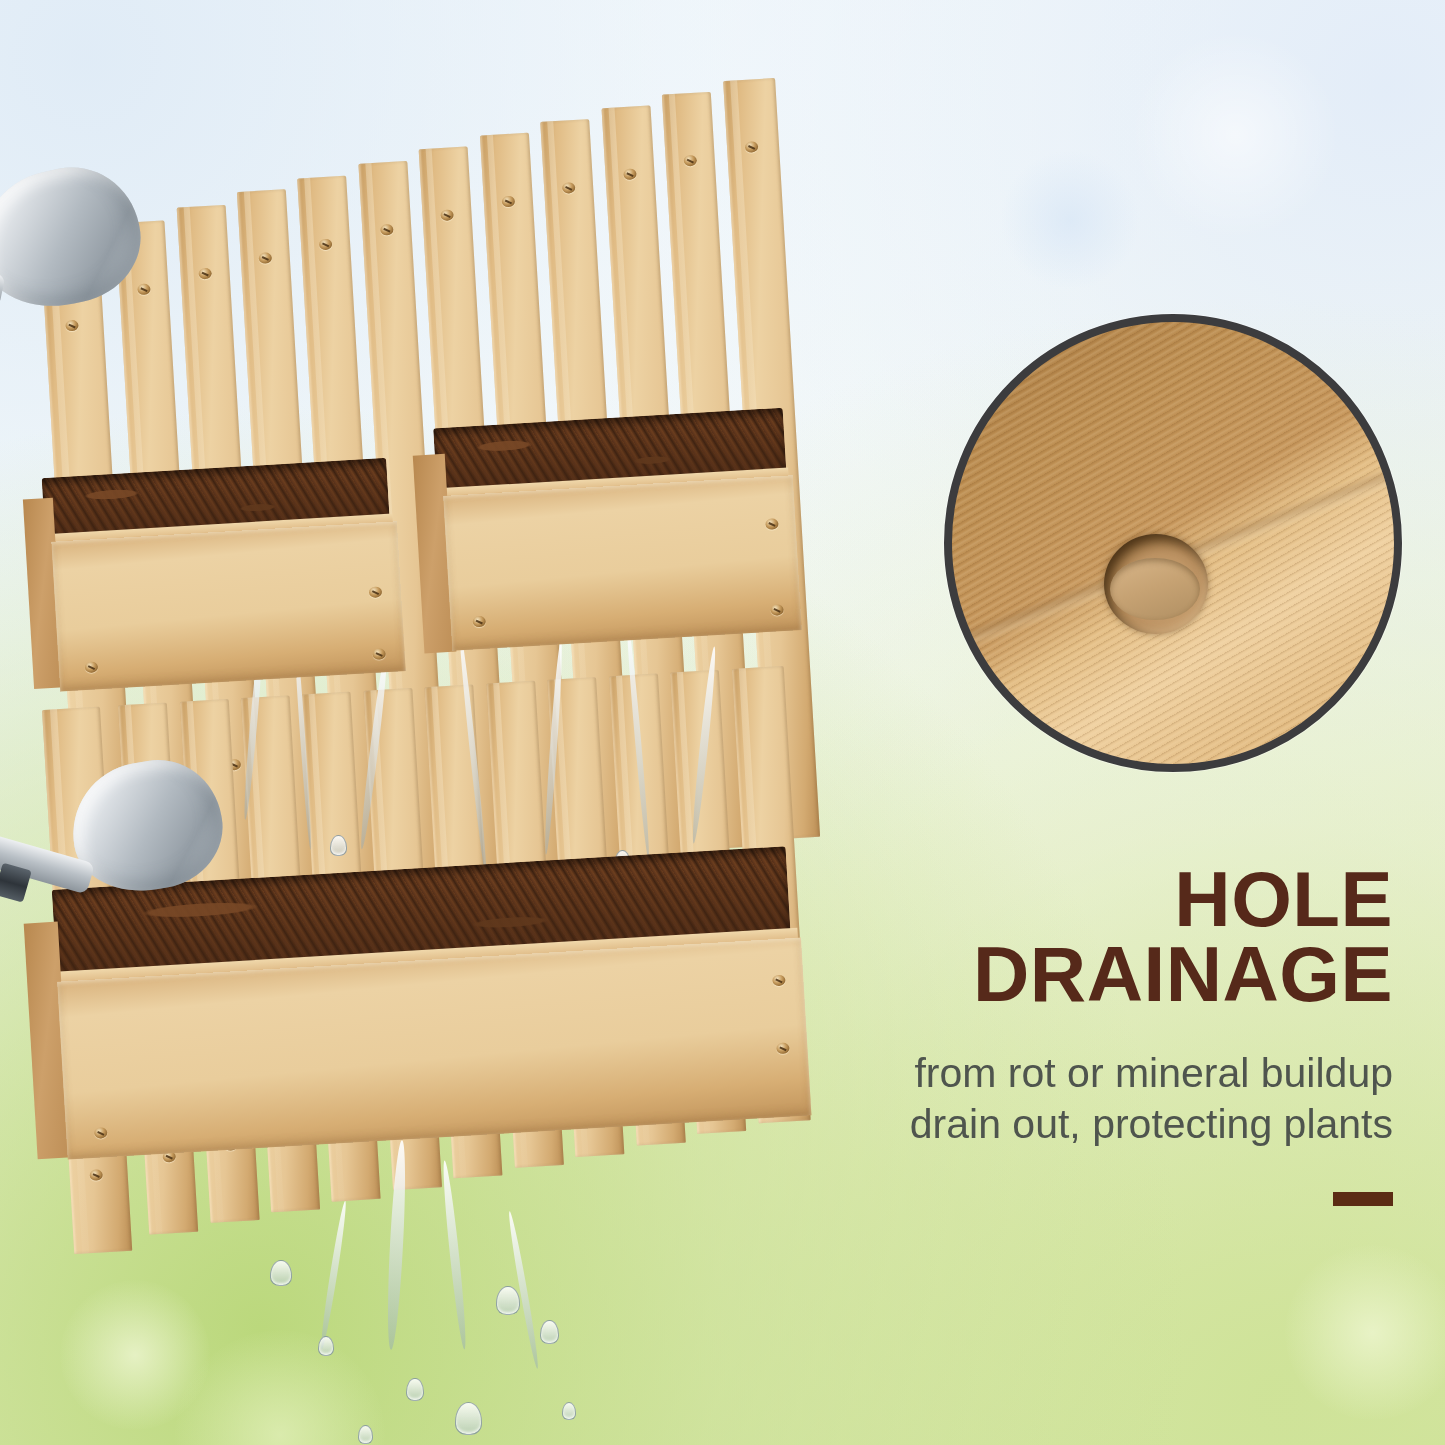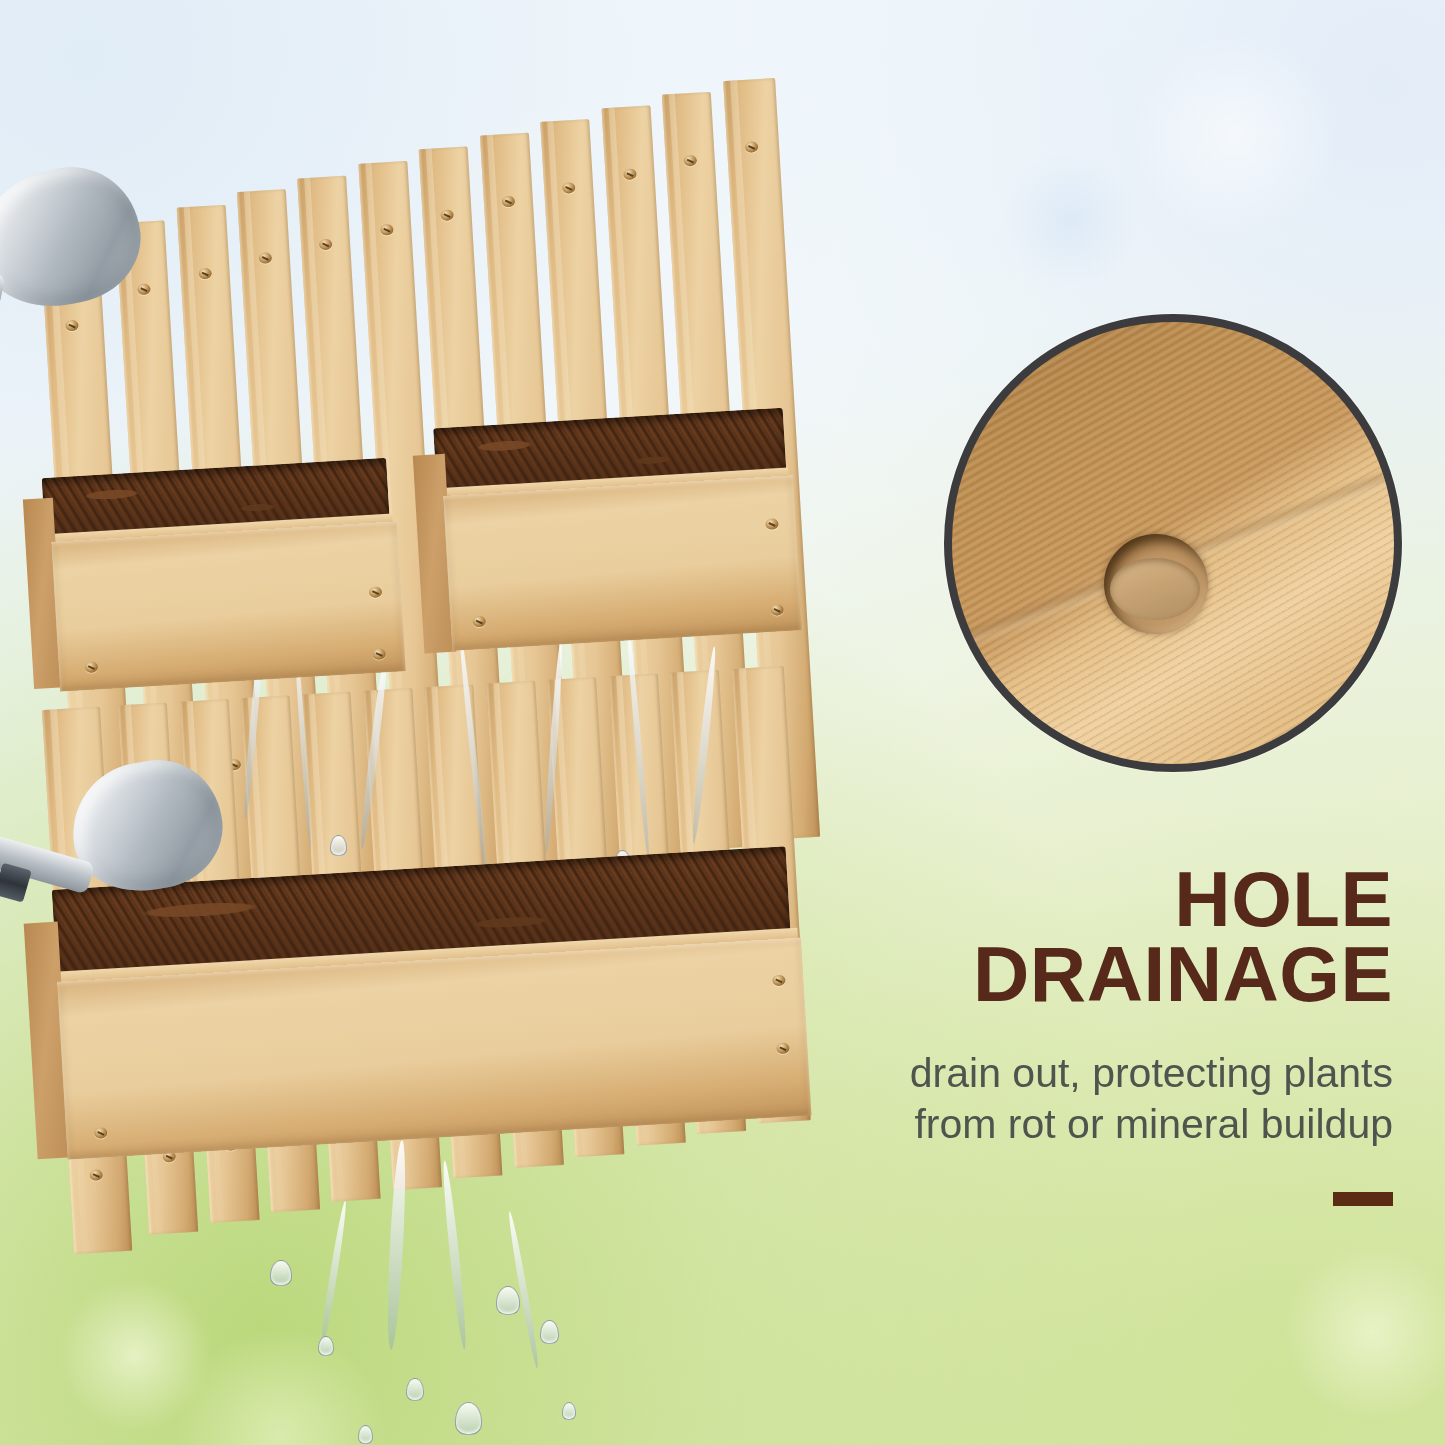--- a/index.html
+++ b/index.html
@@ -358,19 +358,19 @@
     <div class="edge-line"></div>
     <div id="drain-hole"></div>
   </div>
 
   <div id="text-column">
     <div id="headline">
       <span class="ln">HOLE</span>
       <span class="ln">DRAINAGE</span>
     </div>
     <div id="subcopy">
+      <div>from rot or mineral buildup</div>
       <div>drain out, protecting plants</div>
-      <div>from rot or mineral buildup</div>
     </div>
     <div id="accent-dash"></div>
   </div>
 
 </div>
 
 </body></html>

